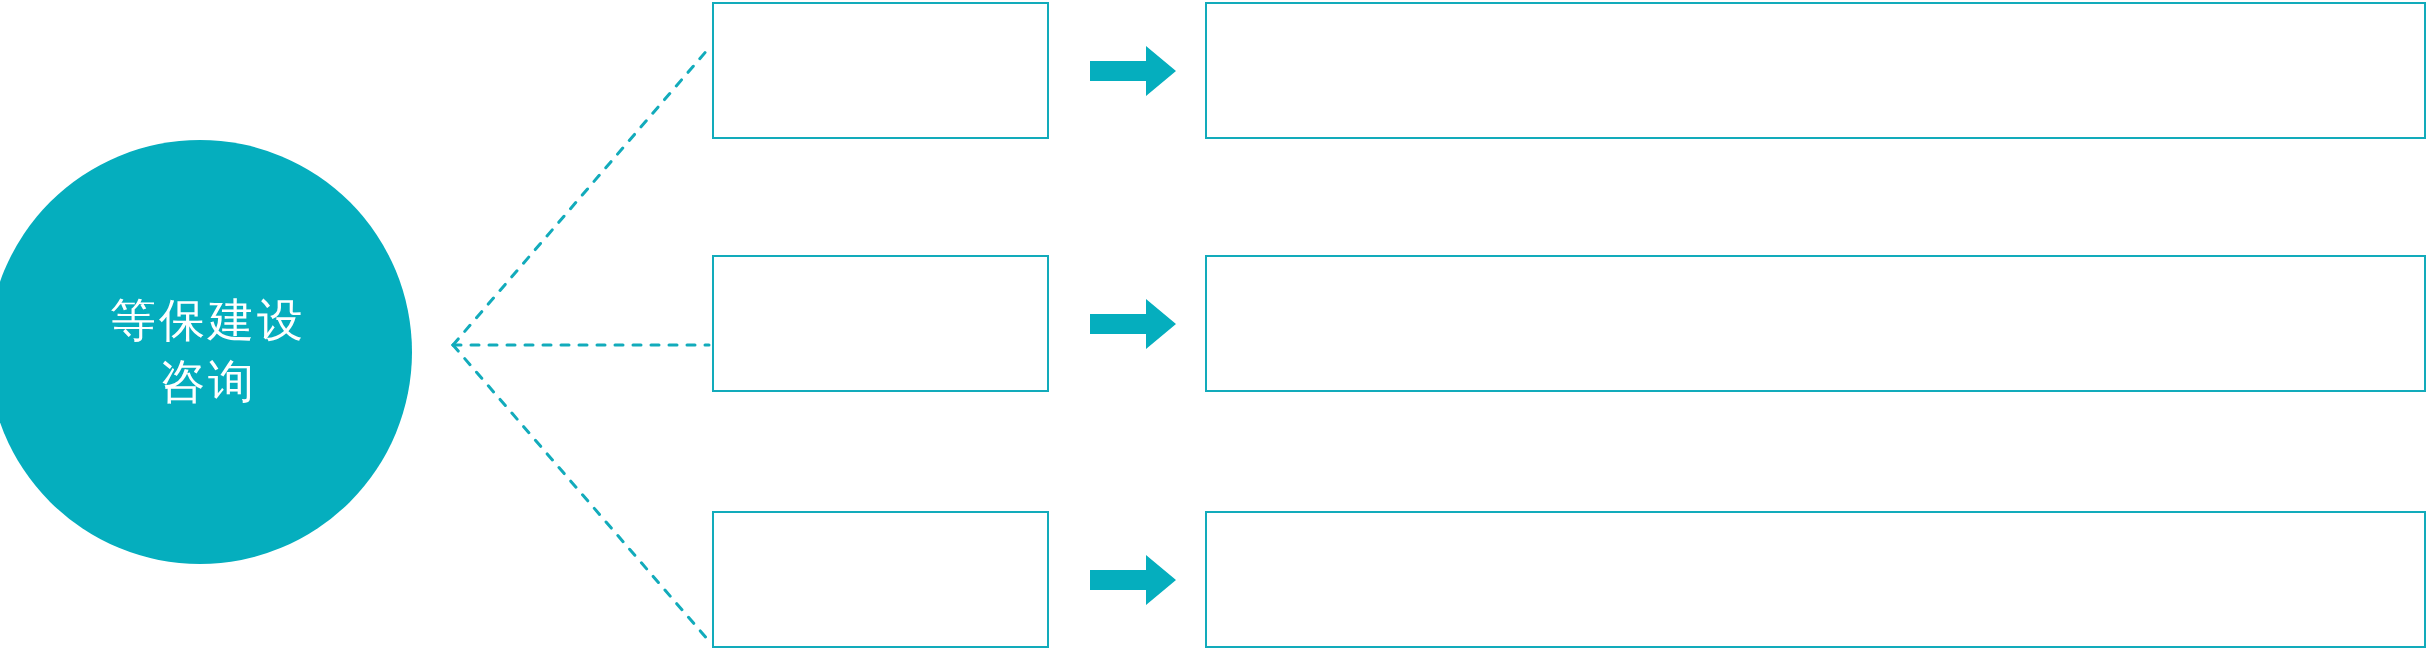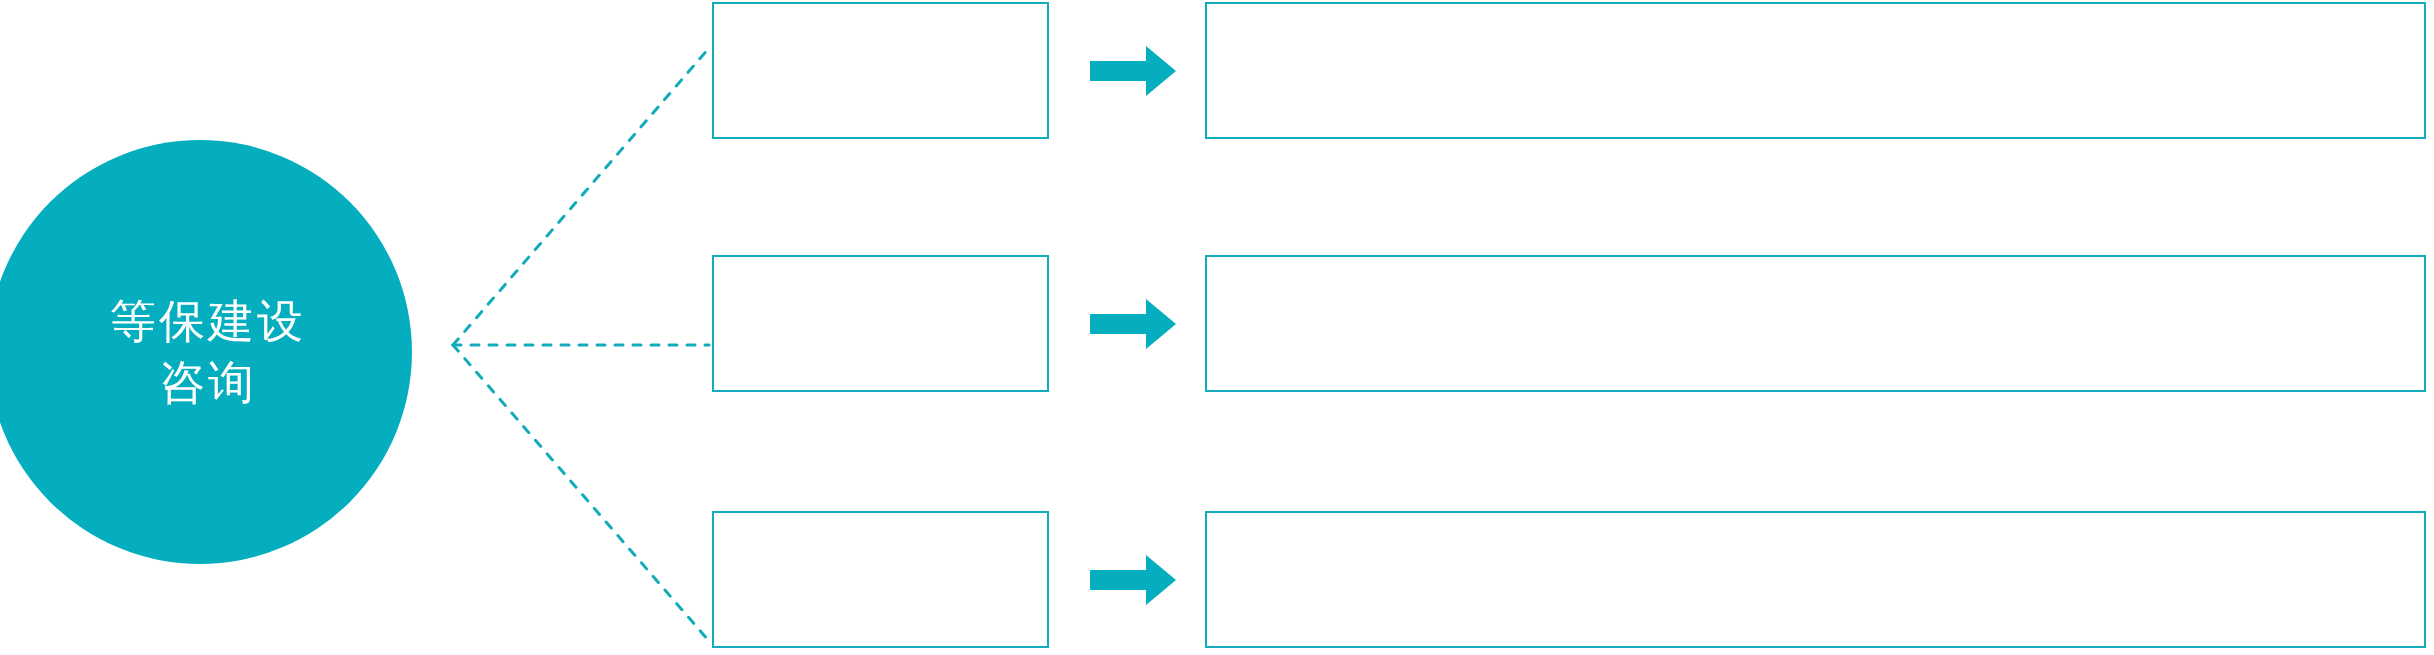--- a/index.html
+++ b/index.html
@@ -9,20 +9,21 @@
   }
   body {
     font-family: "Liberation Sans", "DejaVu Sans", sans-serif;
   }
   #stage {
     position: relative;
     width: 2434px;
     height: 655px;
     background: #ffffff;
     overflow: hidden;
+    font-family: Liberation Serif, serif;
   }
 
   
   .hub-circle {
     position: absolute;
     left: -12px;
     top: 140px;
     width: 424px;
     height: 424px;
     border-radius: 50%;

